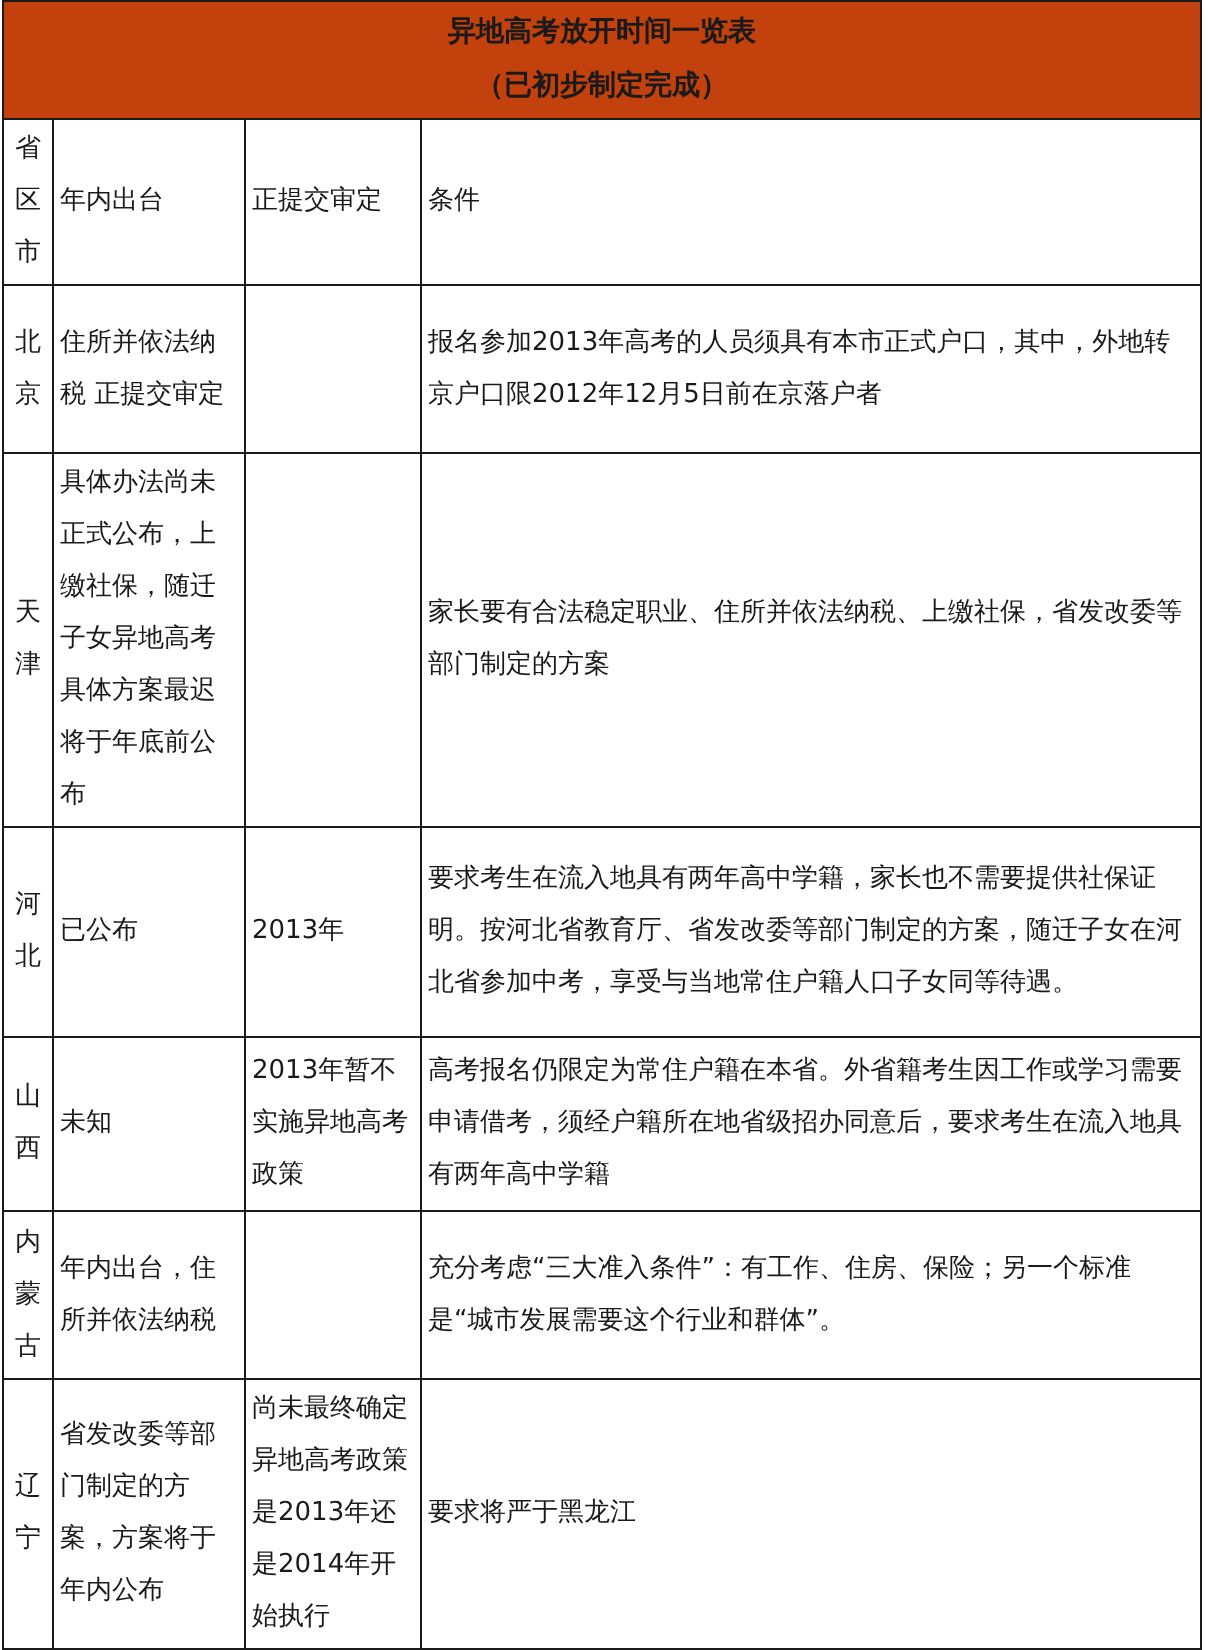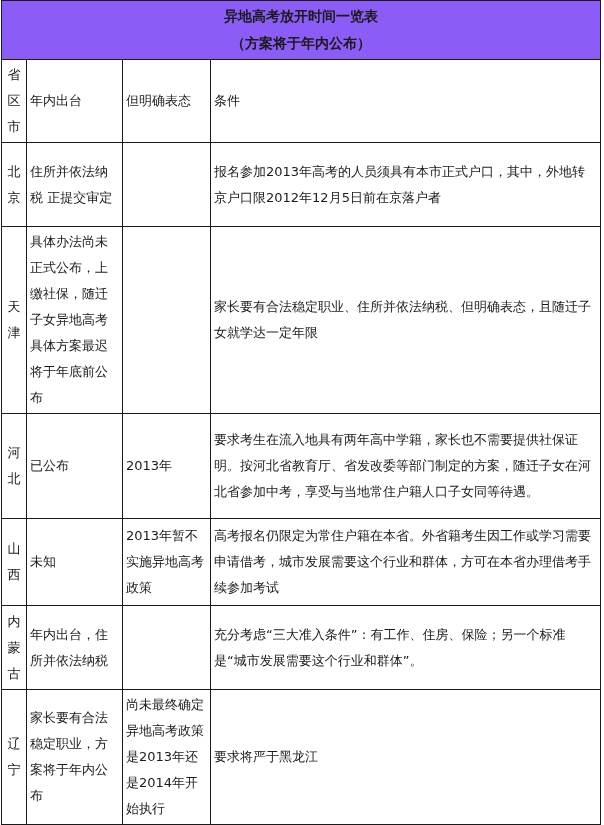--- a/index.html
+++ b/index.html
@@ -2,21 +2,21 @@
 <html><head>
   <meta charset="utf-8">
   <style>
     html, body { margin:0; padding:0; background:#ffffff; }
     body { width:604px; height:825px; overflow:hidden; position:relative;
            font-family:"DejaVu Sans", "Liberation Sans", sans-serif; color:#1a1a1a; }
     table.main { position:absolute; left:1px; top:0; border-collapse:collapse;
                  table-layout:fixed; width:600px; }
     table.main td { border:1.5px solid #1a1a1a; padding:2px 3px; vertical-align:middle;
                     font-size:13px; line-height:26px; word-break:break-all; }
-    .title-cell { background:#8b5cf6; text-align:center; font-weight:bold;
+    .title-cell { background:#c2410c; text-align:center; font-weight:bold;
                   font-size:14px !important; line-height:27px !important; padding:2px 0 !important; }
     .title-cell div { height:27px; }
     .prov { text-align:center; padding:2px 1px !important; }
     .prov span { display:block; }
     .col-prov { width:25px; }
     .col-prog { width:96px; }
     .col-time { width:88px; }
   </style>
 </head>
 <body>
@@ -25,91 +25,91 @@
   <colgroup>
     <col class="col-prov">
       <col class="col-prog">
       <col class="col-time">
       <col>
   </colgroup>
   <tbody>
       <tr style="height:59px;">
     <td colspan="4" class="title-cell">
       <div>异地高考放开时间一览表</div>
-      <div>（方案将于年内公布）</div>
+      <div>（已初步制定完成）</div>
     </td>
   </tr>
   <tr style="height:83px;">
     <td class="prov">
       <span>省</span>
       <span>区</span>
       <span>市</span>
     </td>
     <td>年内出台</td>
-    <td>但明确表态</td>
+    <td>正提交审定</td>
     <td>条件</td>
   </tr>
 
   <tr style="height:84px;">
     <td class="prov">
       <span>北</span>
       <span>京</span>
     </td>
     <td>住所并依法纳税 正提交审定</td>
     <td></td>
     <td>报名参加2013年高考的人员须具有本市正式户口，其中，外地转京户口限2012年12月5日前在京落户者</td>
   </tr>
 
   <tr style="height:185px;">
     <td class="prov">
       <span>天</span>
       <span>津</span>
     </td>
     <td>具体办法尚未正式公布，上缴社保，随迁子女异地高考具体方案最迟将于年底前公布</td>
     <td></td>
-    <td>家长要有合法稳定职业、住所并依法纳税、但明确表态，且随迁子女就学达一定年限</td>
+    <td>家长要有合法稳定职业、住所并依法纳税、上缴社保，省发改委等部门制定的方案</td>
   </tr>
 
   <tr style="height:105px;">
     <td class="prov">
       <span>河</span>
       <span>北</span>
     </td>
     <td>已公布</td>
     <td>2013年</td>
     <td>要求考生在流入地具有两年高中学籍，家长也不需要提供社保证明。按河北省教育厅、省发改委等部门制定的方案，随迁子女在河北省参加中考，享受与当地常住户籍人口子女同等待遇。</td>
   </tr>
 
   <tr style="height:87px;">
     <td class="prov">
       <span>山</span>
       <span>西</span>
     </td>
     <td>未知</td>
     <td>2013年暂不实施异地高考政策</td>
-    <td>高考报名仍限定为常住户籍在本省。外省籍考生因工作或学习需要申请借考，城市发展需要这个行业和群体，方可在本省办理借考手续参加考试</td>
+    <td>高考报名仍限定为常住户籍在本省。外省籍考生因工作或学习需要申请借考，须经户籍所在地省级招办同意后，要求考生在流入地具有两年高中学籍</td>
   </tr>
 
   <tr style="height:84px;">
     <td class="prov">
       <span>内</span>
       <span>蒙</span>
       <span>古</span>
     </td>
     <td>年内出台，住所并依法纳税</td>
     <td></td>
     <td>充分考虑“三大准入条件”：有工作、住房、保险；另一个标准是“城市发展需要这个行业和群体”。</td>
   </tr>
 
   <tr style="height:134px;">
     <td class="prov">
       <span>辽</span>
       <span>宁</span>
     </td>
-    <td>家长要有合法稳定职业，方案将于年内公布</td>
+    <td>省发改委等部门制定的方案，方案将于年内公布</td>
     <td>尚未最终确定异地高考政策是2013年还是2014年开始执行</td>
     <td>要求将严于黑龙江</td>
   </tr>
 
   <tr style="height:20px;">
     <td></td>
     <td></td>
     <td></td>
     <td></td>
   </tr>

